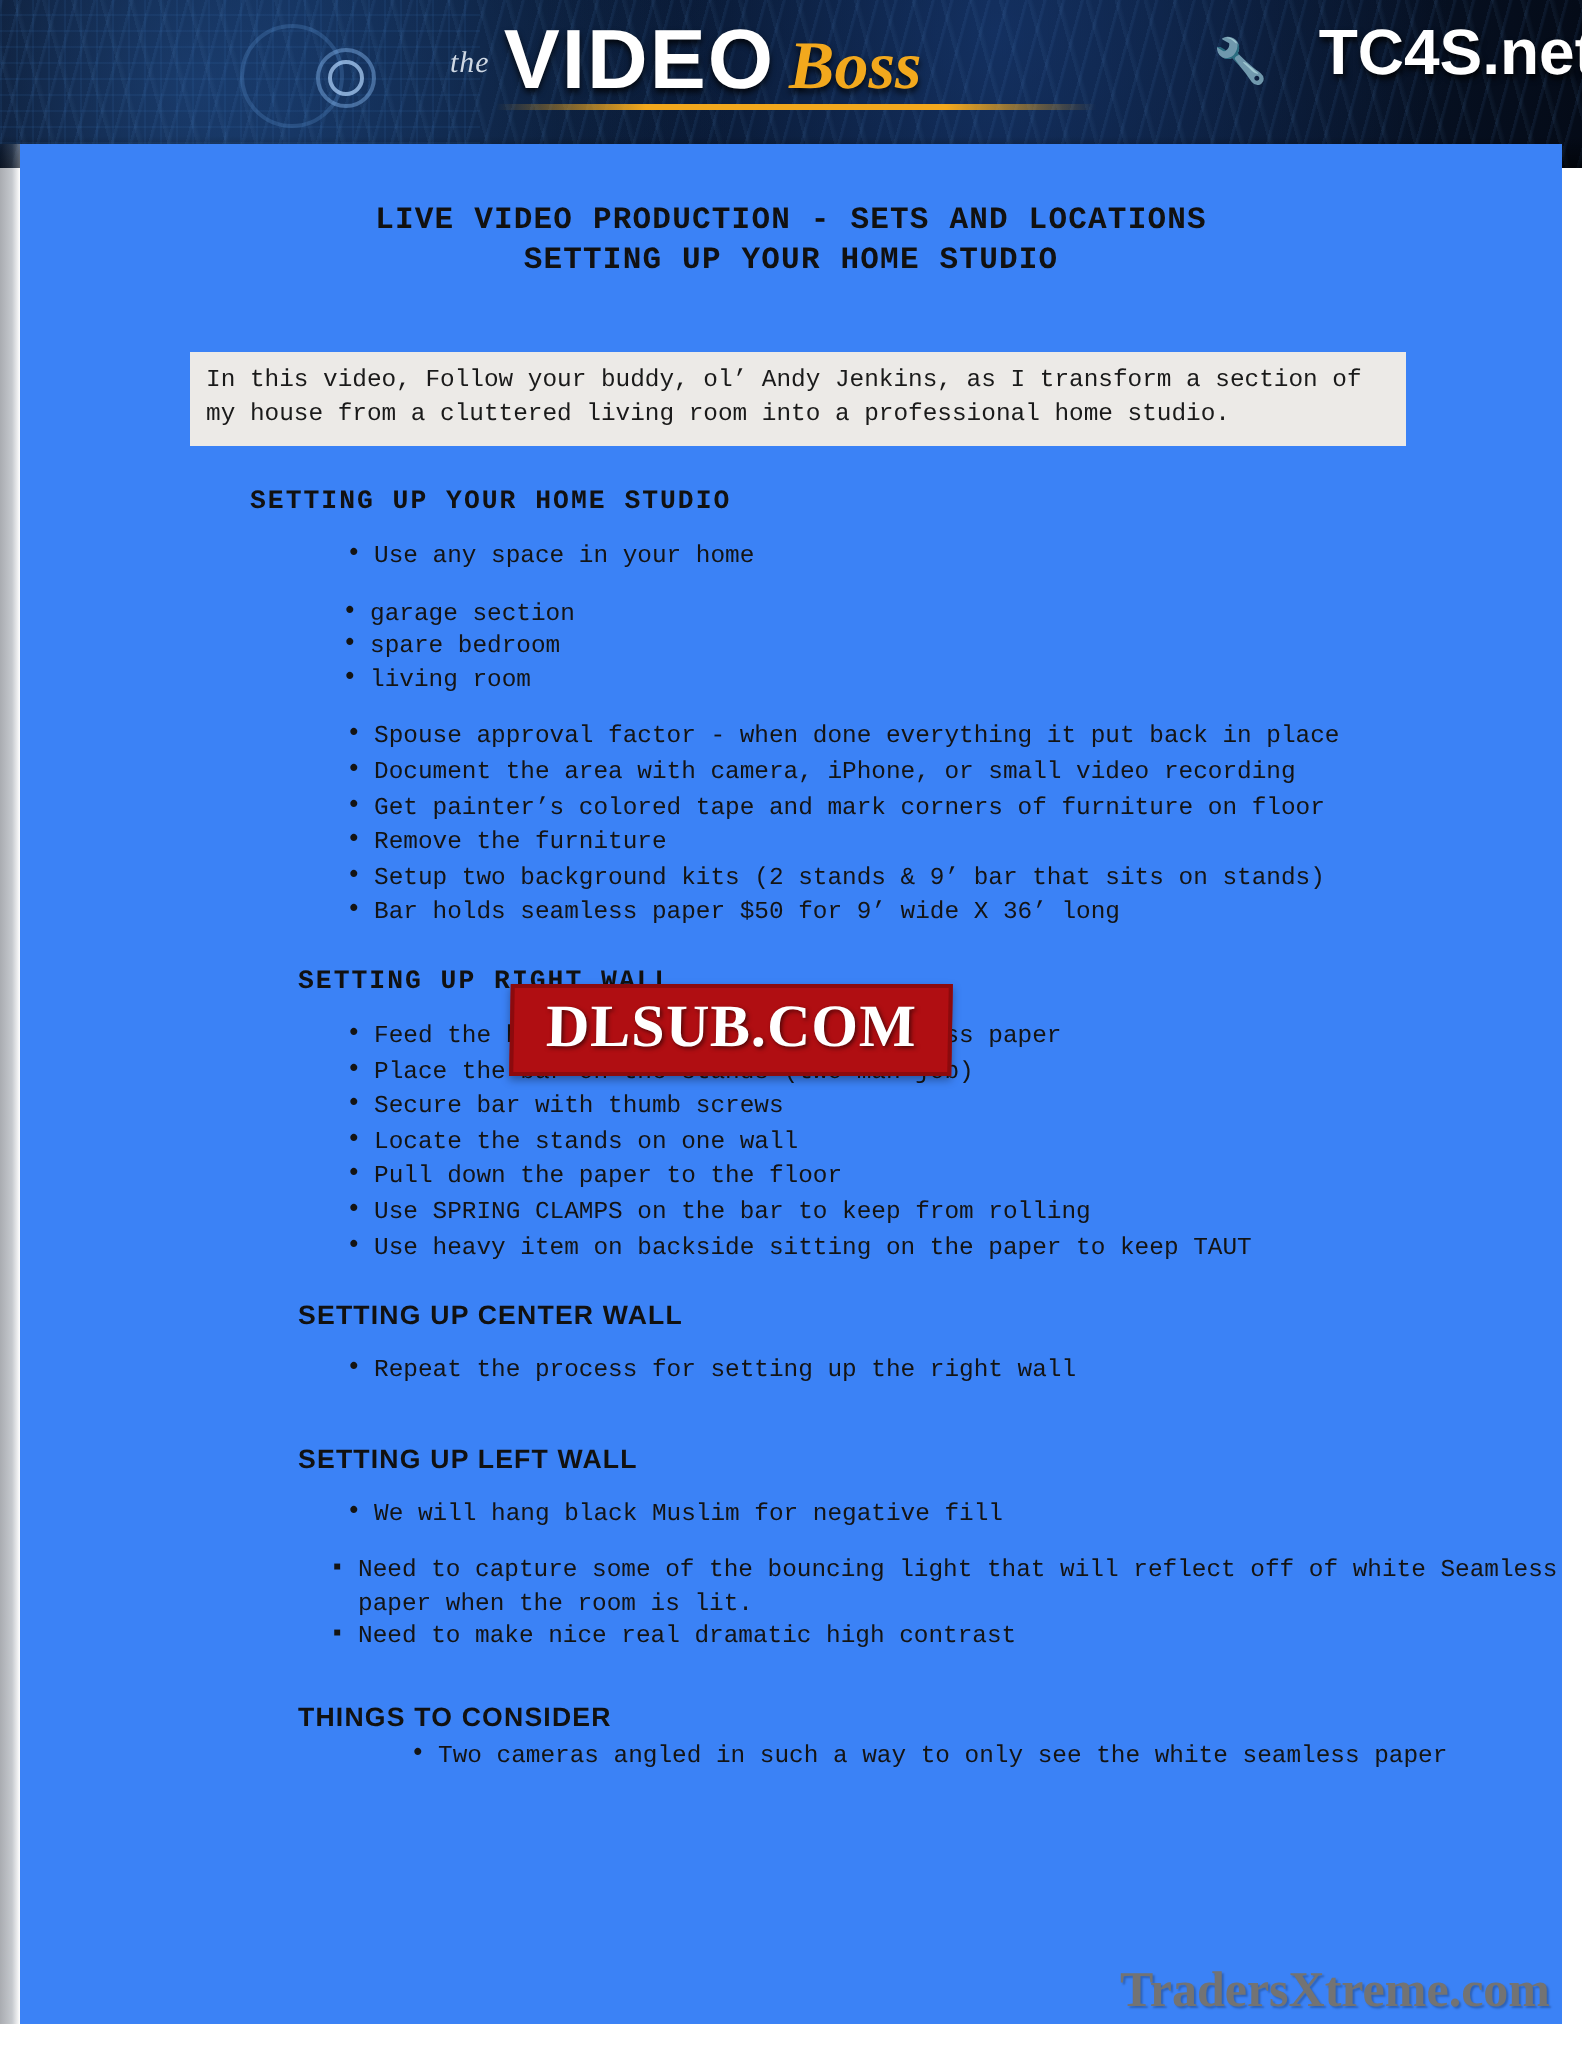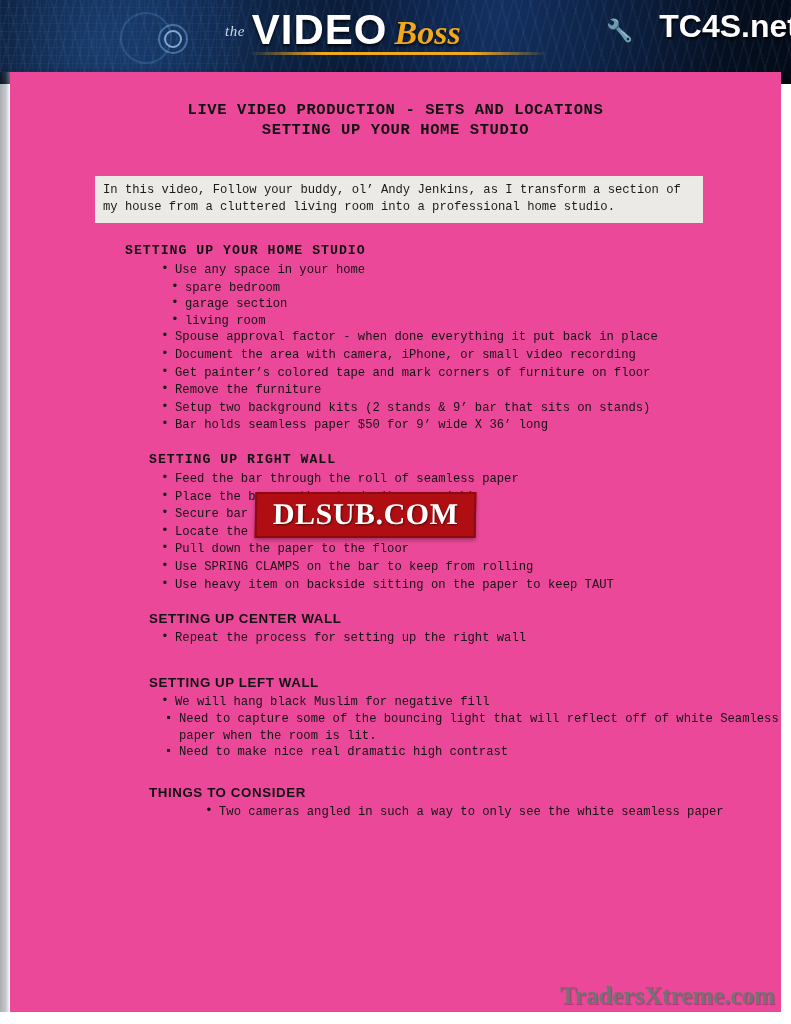--- a/index.html
+++ b/index.html
@@ -122,21 +122,21 @@
     background: linear-gradient(180deg, rgba(0,0,0,0) 0%, rgba(0,0,0,0.55) 100%);
   }
 
   
   .sheet {
     position: absolute;
     left: 10px;
     top: 72px;
     width: 771px;
     height: 940px;
-    background: #ec4899;
+    background: #3b82f6;
     box-shadow: 0 0 0 0 transparent;
   }
   .sheet-shadow-left {
     position: absolute;
     left: 0; top: 72px; width: 10px; height: 940px;
     background: linear-gradient(90deg, #0b1220 0%, #5a6472 60%, #ffffff 100%);
     opacity: 0.35;
   }
 
   
@@ -178,21 +178,21 @@
     margin-bottom: 4px;
   }
   .sec-head.mono {
     font-family: "Liberation Mono", monospace;
     font-size: 13.2px;
     letter-spacing: 1px;
   }
   .block { margin-bottom: 18px; }
   ul.lv1 {
     list-style: none;
-    margin: 0;
+    margin: 12px;
     padding: 0 0 0 36px;
   }
   ul.lv1 > li {
     position: relative;
     font-size: 12.2px;
     line-height: 16.6px;
     padding-left: 14px;
     margin: 0 0 1px 0;
   }
   ul.lv1 > li::before {
@@ -309,22 +309,22 @@
   <div class="intro">In this video, Follow your buddy, ol’ Andy Jenkins, as I transform a section of my house from a cluttered living room into a professional home studio.</div>
 
   <div class="content">
 
     <div class="block">
       <div class="sec-head mono">SETTING UP YOUR HOME STUDIO</div>
       <ul class="lv1">
         <li>Use any space in your home</li>
       </ul>
       <ul class="lv2">
+        <li>garage section</li>
         <li>spare bedroom</li>
-        <li>garage section</li>
         <li>living room</li>
       </ul>
       <ul class="lv1">
         <li>Spouse approval factor - when done everything it put back in place</li>
         <li>Document the area with camera, iPhone, or small video recording</li>
         <li>Get painter’s colored tape and mark corners of furniture on floor</li>
         <li>Remove the furniture</li>
         <li>Setup two background kits (2 stands &amp; 9’ bar that sits on stands)</li>
         <li>Bar holds seamless paper $50 for 9’ wide X 36’ long</li>
       </ul>

